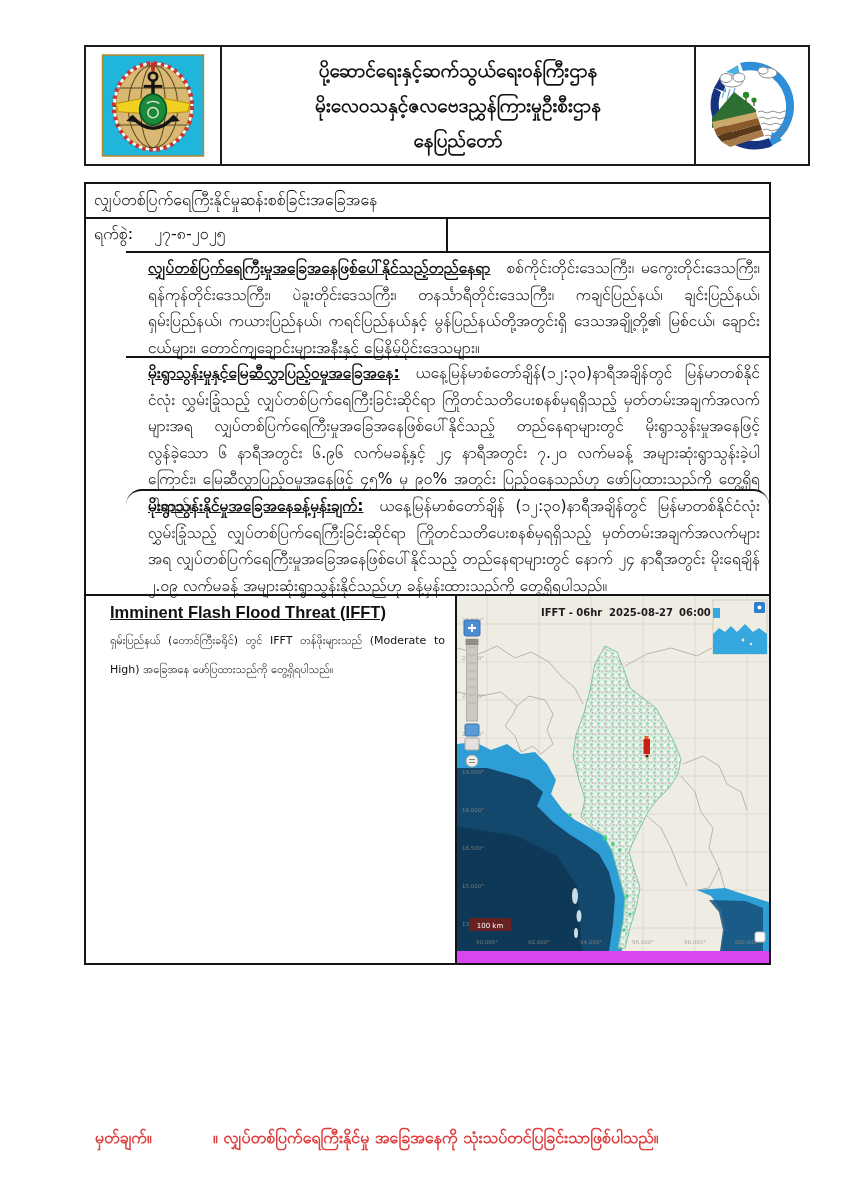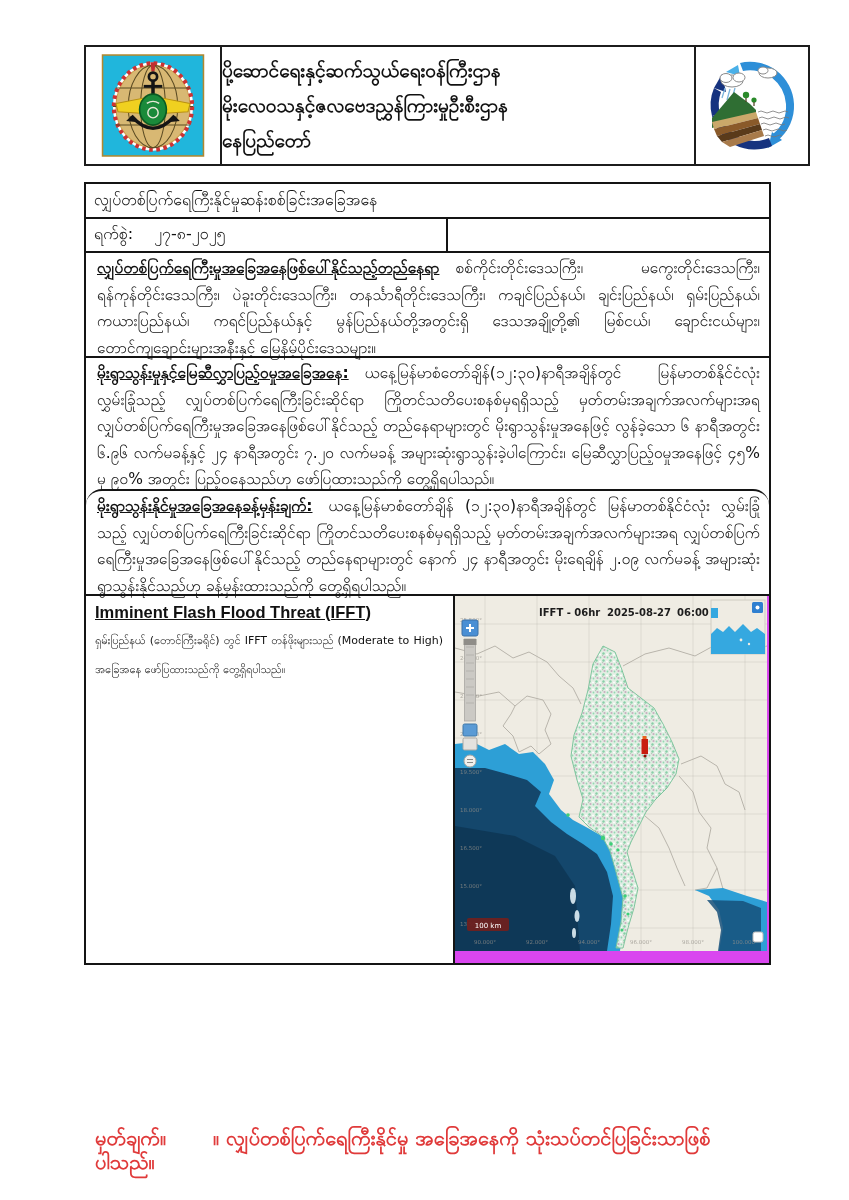--- a/index.html
+++ b/index.html
@@ -11,62 +11,62 @@
   .header-box {
     position:absolute; left:84px; top:45px; width:726px; height:121px;
     border:2px solid #1c1c1c; display:flex; box-sizing:border-box; background:#fff;
   }
   .header-logo-cell {
     width:136px; border-right:2px solid #1c1c1c; box-sizing:border-box;
     display:flex; align-items:center; justify-content:center;
   }
   .header-title-cell {
     flex:1; border-right:2px solid #1c1c1c; box-sizing:border-box;
-    display:flex; flex-direction:column; align-items:flex-start; justify-content:center;
+    display:flex; flex-direction:column; align-items:center; justify-content:center;
   }
   .header-title-cell .hline { font-size:19px; font-weight:bold; line-height:35px; white-space:nowrap; }
   .header-right-cell { width:112px; display:flex; align-items:center; justify-content:center; }
 
   
   .main-table {
     position:absolute; left:84px; top:182px; width:683px;
     border:2px solid #141414; box-sizing:content-box; background:#fff;
   }
   .trow { border-top:2px solid #141414; box-sizing:border-box; }
   .trow:first-child { border-top:none;align-items:center; }
   .r-title { height:33px; padding:0 8px; font-size:16px; display:flex; align-items:center; }
   .r-meta { height:34px; display:flex; }
   .cell-date {
     width:362px; border-right:2px solid #141414; box-sizing:border-box;
     padding:0 8px; display:flex; align-items:center; gap:21px; font-size:16px;
   }
   .cell-issued { flex:1; padding:0 8px; display:flex; align-items:center; gap:6px; font-size:16px; }
   .cell-issued b { font-size:16.5px; }
-  .para { padding:2px 9px 4px 11px; font-size:15.5px; line-height:26.5px; text-align:justify; }
+  .para { padding:2px 9px 4px 22px; font-size:15.5px; line-height:26.5px; text-align:justify;margin-left:40px; }
   .para .lead { font-weight:bold; text-decoration:underline; margin-right:16px; }
   .r-locs  { height:105px; }
   .r-rain  { height:133px; }
   .r-fcst  { height:105px;border-radius:16px; }
-  .r-ifft  { height:369px; display:flex; }
+  .r-ifft  { height:369px; display:flex;padding-left:15px; }
   .ifft-cell {
     width:369px; border-right:2px solid #141414; box-sizing:border-box;
     padding:7px 10px 0 9px;
   }
   .ifft-heading {
     font-family:"Liberation Sans", sans-serif;
     font-weight:bold; text-decoration:underline; font-size:16.5px; margin-bottom:5px;
   }
   .ifft-body { font-size:11px; line-height:28.5px; text-align:justify; }
   .map-cell { flex:1; position:relative; background:#d946ef; }
   svg.mapsvg { display:block; width:312px; height:355px; }
 
   
   .footer-note {
     position:absolute; left:95px; top:1126px; width:660px;
-    color:#e03a3a; font-weight:bold; font-size:20px; line-height:24px;
+    color:#e03a3a; font-weight:bold; font-size:16px; line-height:24px;
   }
   .footer-note .note-label { display:inline-block; width:118px; }
 
   .maplabel { font-size:5.5px; fill:#95918a; opacity:.75; font-family:"DejaVu Sans",sans-serif; }
   .maptitle { font-size:10px; font-weight:bold; fill:#1d1d1d; font-family:"DejaVu Sans",sans-serif; }
 </style>
 </head>
 <body>
 
 <div class="page">

